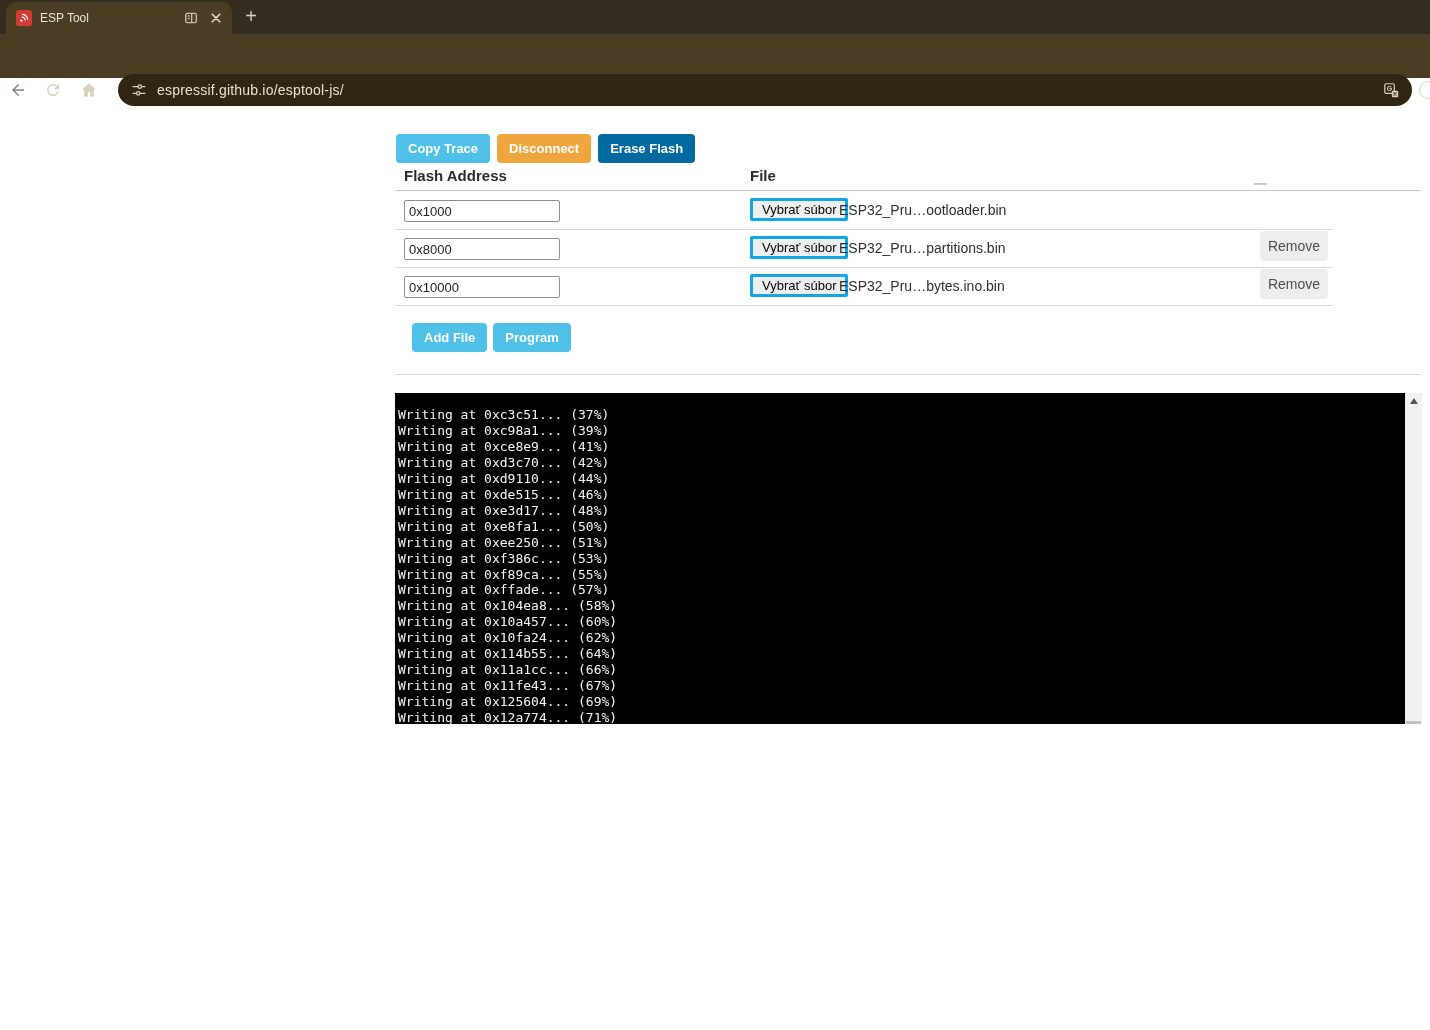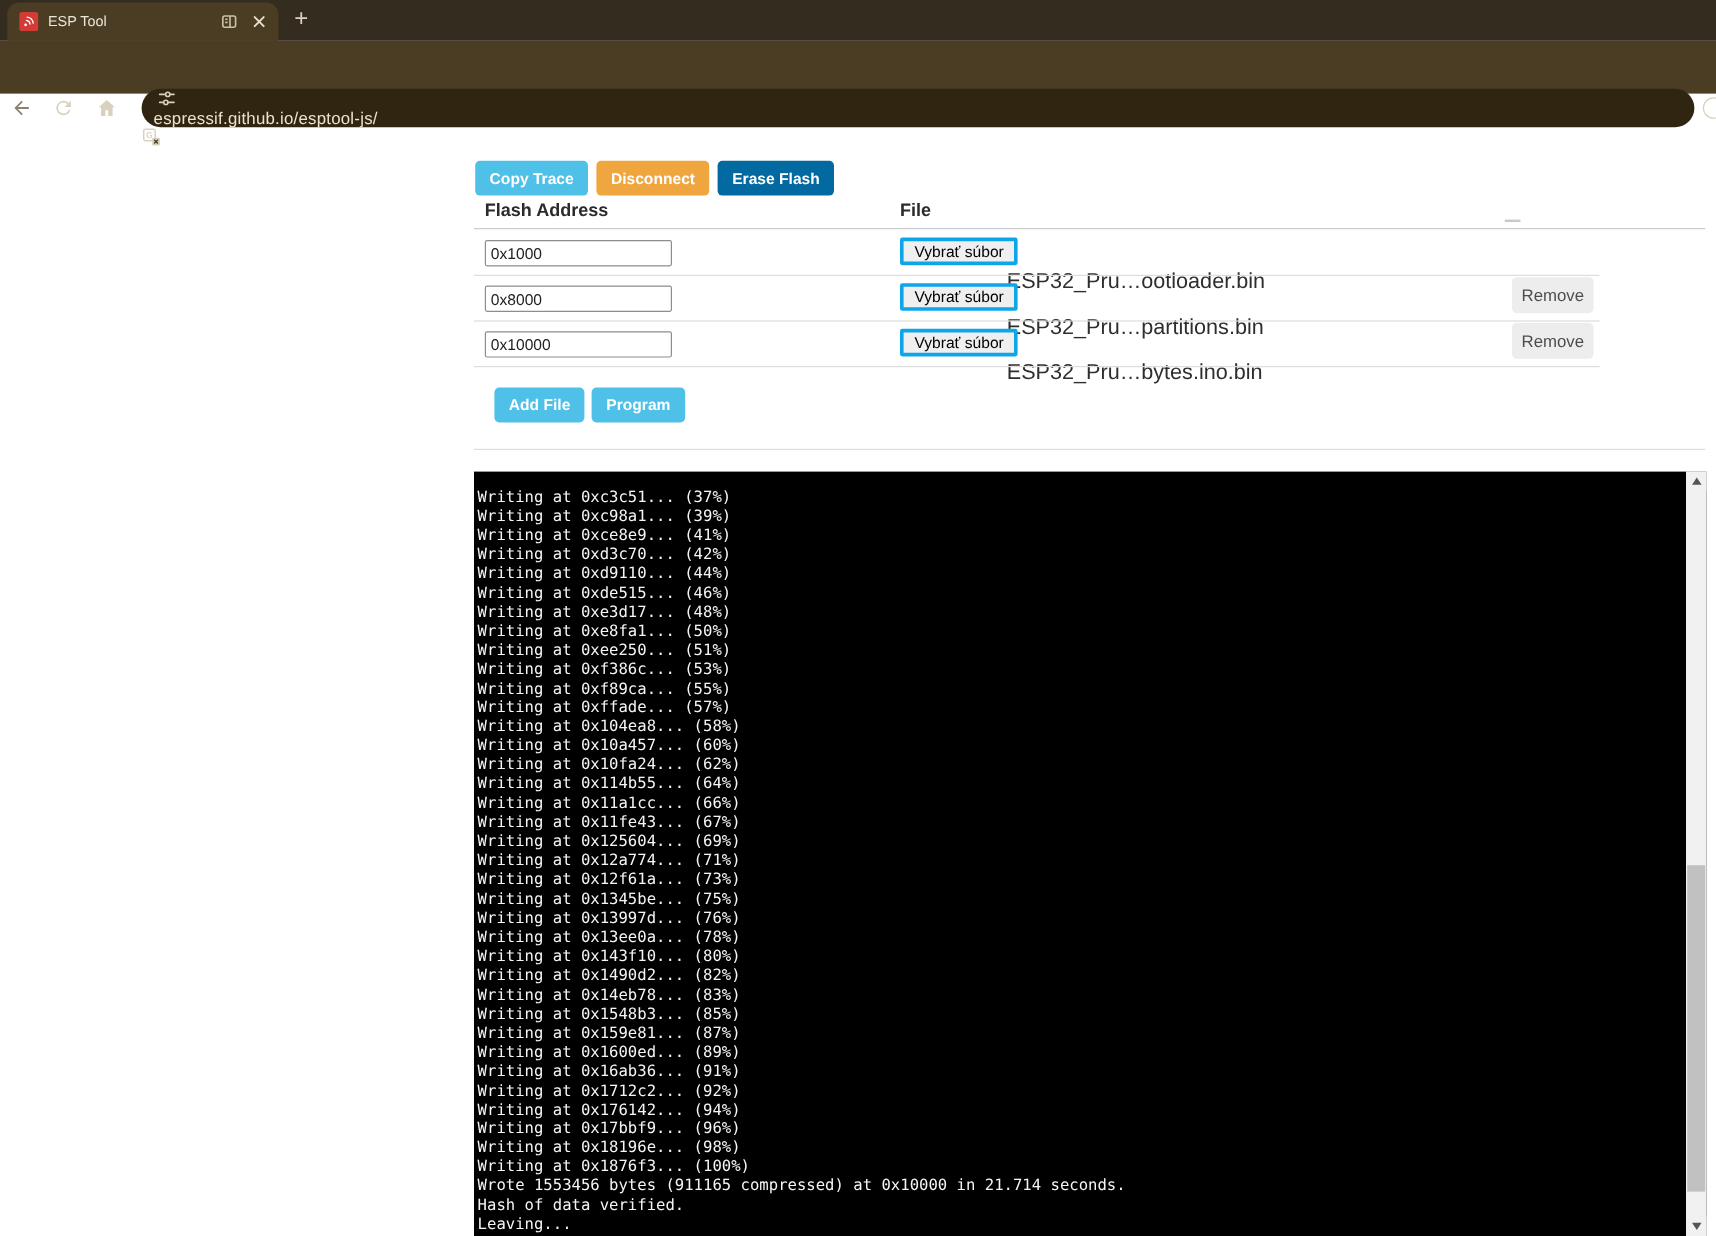--- a/index.html
+++ b/index.html
@@ -1,34 +1,34 @@
 <!DOCTYPE html>
 <html><head>
 <meta charset="utf-8">
 <style>
   * { margin:0; padding:0; box-sizing:border-box; }
   html,body { width:1430px; height:1030px; background:#fff; font-family:"Liberation Sans", sans-serif; }
-  .screen { position:relative; width:1430px; height:1030px; overflow:hidden; background:#fff; }
+  .screen { position:relative; width:1430px; height:724px; overflow:hidden; background:#fff; }
 
   
   .chrome { position:absolute; left:0; top:0; width:1430px; height:78px; z-index:10; }
   .tabbar { position:absolute; left:0; top:0; width:1430px; height:34px; background:#342c1e; }
   .tab { position:absolute; left:6px; top:2px; width:226px; height:32px; background:#4a3d24;
          border-radius:10px 10px 0 0; display:flex; align-items:center; }
   .favicon { width:16px; height:16px; margin-left:10px; flex:0 0 auto; }
   .tab-title { margin-left:8px; font-size:12px; color:#ece5d8; flex:1; white-space:nowrap; overflow:hidden; }
   .tab-ico { width:16px; height:16px; margin-right:8px; flex:0 0 auto; opacity:.9; }
   .tab-close { width:18px; height:18px; margin-right:7px; display:flex; align-items:center; justify-content:center;
                border-radius:50%; flex:0 0 auto; }
   .newtab { position:absolute; left:240px; top:6px; width:22px; height:22px; color:#d9d1bd; font-size:20px;
             line-height:20px; text-align:center; }
   .toolbar { position:absolute; left:0; top:34px; width:1430px; height:44px; background:#4a3d24; }
   .navico { position:absolute; top:47px; width:18px; height:18px; }
   .omnibox { position:absolute; left:118px; top:40px; width:1294px; height:32px; border-radius:16px;
-             background:#2f2511; display:flex; align-items:flex-start;flex-direction:column; }
+             background:#2f2511; display:flex; align-items:center; }
   .siteinfo { width:16px; height:16px; margin-left:13px; flex:0 0 auto; }
   .url { margin-left:10px; font-size:14px; color:#ece3cf; letter-spacing:.2px; flex:1; white-space:nowrap; }
   .translate { width:17px; height:17px; margin-right:12px; flex:0 0 auto; }
   .profile-cut { position:absolute; left:1419px; top:47px; width:18px; height:18px; border:1.6px solid #d9d1bd;
                  border-radius:50%; }
 
   
   .status-line { position:absolute; left:396px; top:74px; font-size:15px; font-weight:bold; color:#343434;
                  z-index:1; white-space:nowrap; }
   .btnrow-top { position:absolute; left:396px; top:134px; display:flex; gap:7px; }
@@ -44,21 +44,21 @@
   .hline { position:absolute; background:#cccccc; height:1px; }
   .rowline { position:absolute; left:395px; width:938px; height:1px; background:#ddd; }
 
   .frow { position:absolute; left:395px; width:1026px; height:38px; }
   .addr-input { position:absolute; left:9px; top:9px; width:156px; height:22px; border:1px solid #8d8d8d;
                 border-radius:2px; font-family:"Liberation Sans",sans-serif; font-size:13px; color:#222;
                 padding:0 4px; background:#fff; }
   .file-btn { position:absolute; left:355px; top:7px; height:23px; background:#efefef; border:3px solid #0ea5e9;
               border-radius:2px; font-family:"Liberation Sans",sans-serif; font-size:13px; color:#000;
               padding:0 9px; white-space:nowrap; }
-  .file-name { position:absolute; left:444px; top:11px; font-size:18px; color:#2e2e2e; white-space:nowrap;margin-top:22px; }
+  .file-name { position:absolute; left:444px; top:11px; font-size:14px; color:#2e2e2e; white-space:nowrap; }
   .remove-btn { position:absolute; left:865px; top:2px; width:68px; height:30px; background:#ededed; border:none;
                 border-radius:4px; font-family:"Liberation Sans",sans-serif; font-size:14px; color:#4d4d4d; }
 
   .btnrow-bottom { position:absolute; left:396px; top:323px; display:flex; gap:6px;padding-left:16px; }
   .hr2 { position:absolute; left:395px; top:374px; width:1026px; height:1px; background:#ddd; }
 
   
   .terminal { position:absolute; left:395px; top:393px; width:1027px; height:637px; background:#000; }
   .term-pre { position:absolute; left:0; top:0; width:1008px; height:637px; overflow:hidden; padding:14px 0 0 3px;
               font-family:"DejaVu Sans Mono", monospace; font-size:13px; line-height:15.95px; color:#f5f5f5;

